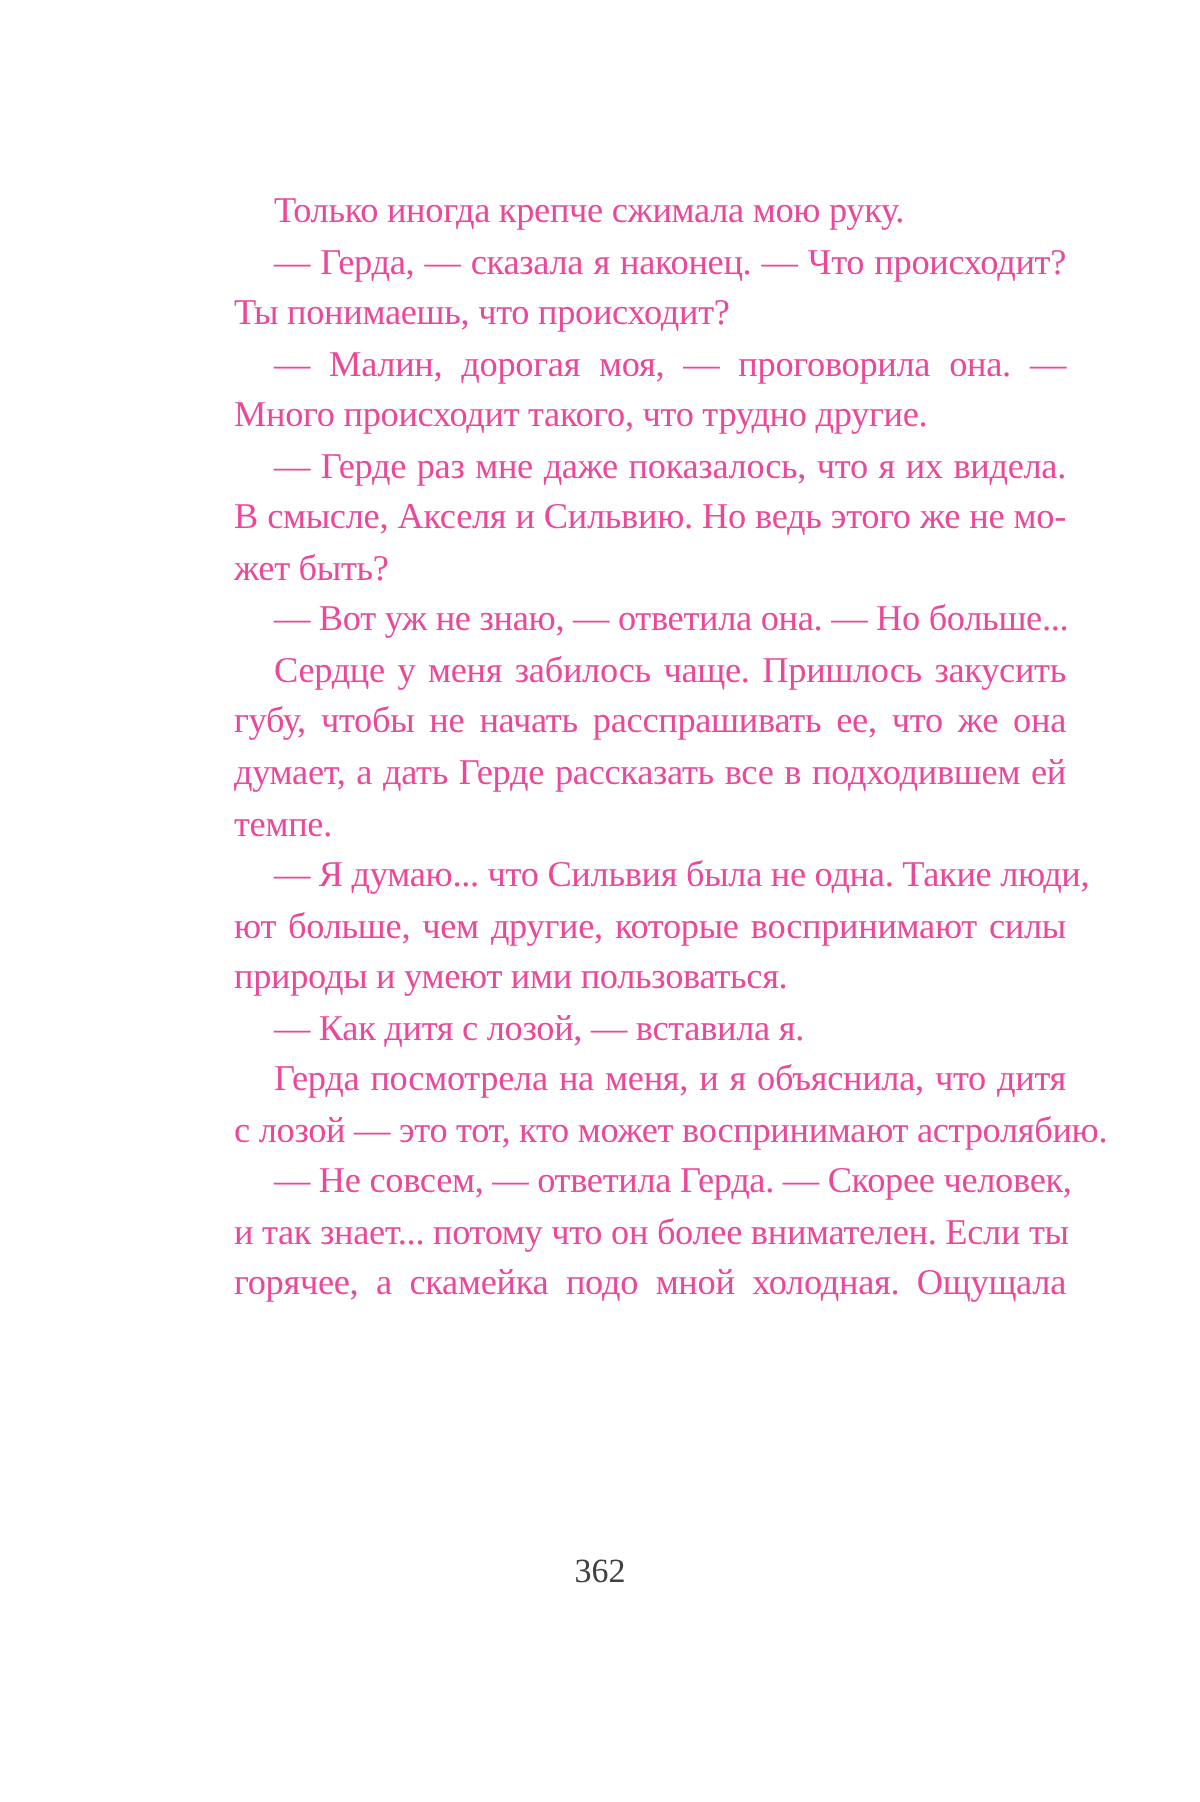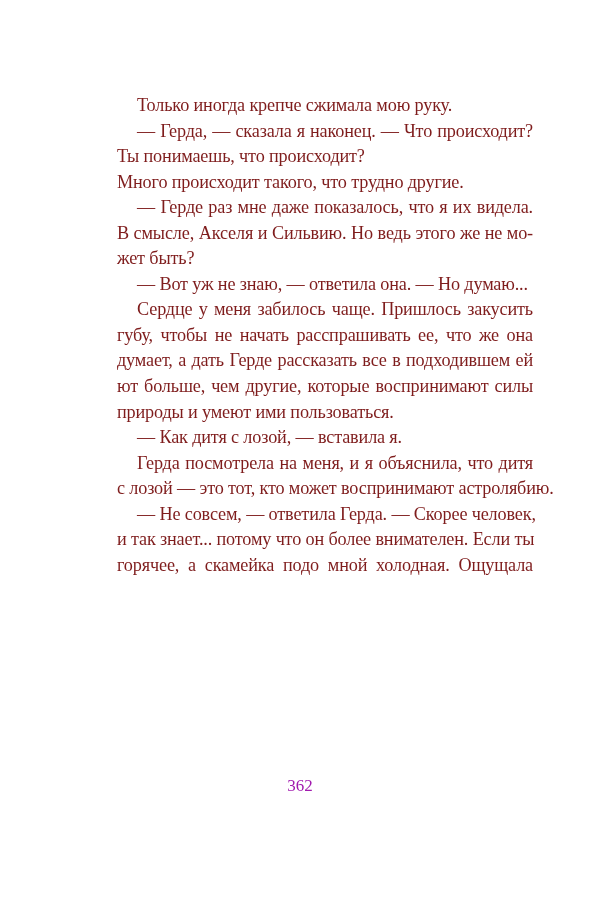--- a/index.html
+++ b/index.html
@@ -21,21 +21,21 @@
       background: #ffffff;
     }
     .text-block {
       position: absolute;
       left: 117px;
       top: 93px;
       width: 416px;
       font-family: "Liberation Serif", "DejaVu Serif", serif;
       font-size: 18.2px;
       line-height: 25.55px;
-      color: #7f1d1d;
+      color: #ec4899;
       letter-spacing: -0.15px;
     }
     .line {
       display: block;
       white-space: nowrap;
       height: 25.55px;
       text-align: justify;
       text-align-last: justify;
     }
     .line.indent {
@@ -45,39 +45,42 @@
       text-align-last: left;
     }
     .page-number {
       position: absolute;
       left: 0;
       width: 600px;
       top: 776px;
       text-align: center;
       font-family: "Liberation Serif", "DejaVu Serif", serif;
       font-size: 17px;
-      color: #a21caf;
+      color: #404040;
     }
   </style>
 </head>
 <body>
 
 <div class="page">
   <div class="text-block" id="text-block">
       <span class="line indent last">Только иногда крепче сжимала мою руку.</span>
       <span class="line indent">— Герда, — сказала я наконец. — Что происходит?</span>
       <span class="line last">Ты понимаешь, что происходит?</span>
+      <span class="line indent">— Малин, дорогая моя, — проговорила она. —</span>
       <span class="line last">Много происходит такого, что трудно другие.</span>
       <span class="line indent">— Герде раз мне даже показалось, что я их видела.</span>
       <span class="line">В смысле, Акселя и Сильвию. Но ведь этого же не мо-</span>
       <span class="line last">жет быть?</span>
-      <span class="line indent last">— Вот уж не знаю, — ответила она. — Но думаю...</span>
+      <span class="line indent last">— Вот уж не знаю, — ответила она. — Но больше...</span>
       <span class="line indent">Сердце у меня забилось чаще. Пришлось закусить</span>
       <span class="line">губу, чтобы не начать расспрашивать ее, что же она</span>
       <span class="line">думает, а дать Герде рассказать все в подходившем ей</span>
+      <span class="line last">темпе.</span>
+      <span class="line indent">— Я думаю... что Сильвия была не одна. Такие люди,</span>
       <span class="line">ют больше, чем другие, которые воспринимают силы</span>
       <span class="line last">природы и умеют ими пользоваться.</span>
       <span class="line indent last">— Как дитя с лозой, — вставила я.</span>
       <span class="line indent">Герда посмотрела на меня, и я объяснила, что дитя</span>
       <span class="line last">с лозой — это тот, кто может воспринимают астролябию.</span>
       <span class="line indent">— Не совсем, — ответила Герда. — Скорее человек,</span>
       <span class="line">и так знает... потому что он более внимателен. Если ты</span>
       <span class="line">горячее, а скамейка подо мной холодная. Ощущала</span>
     </div>
   <div class="page-number">362</div>

